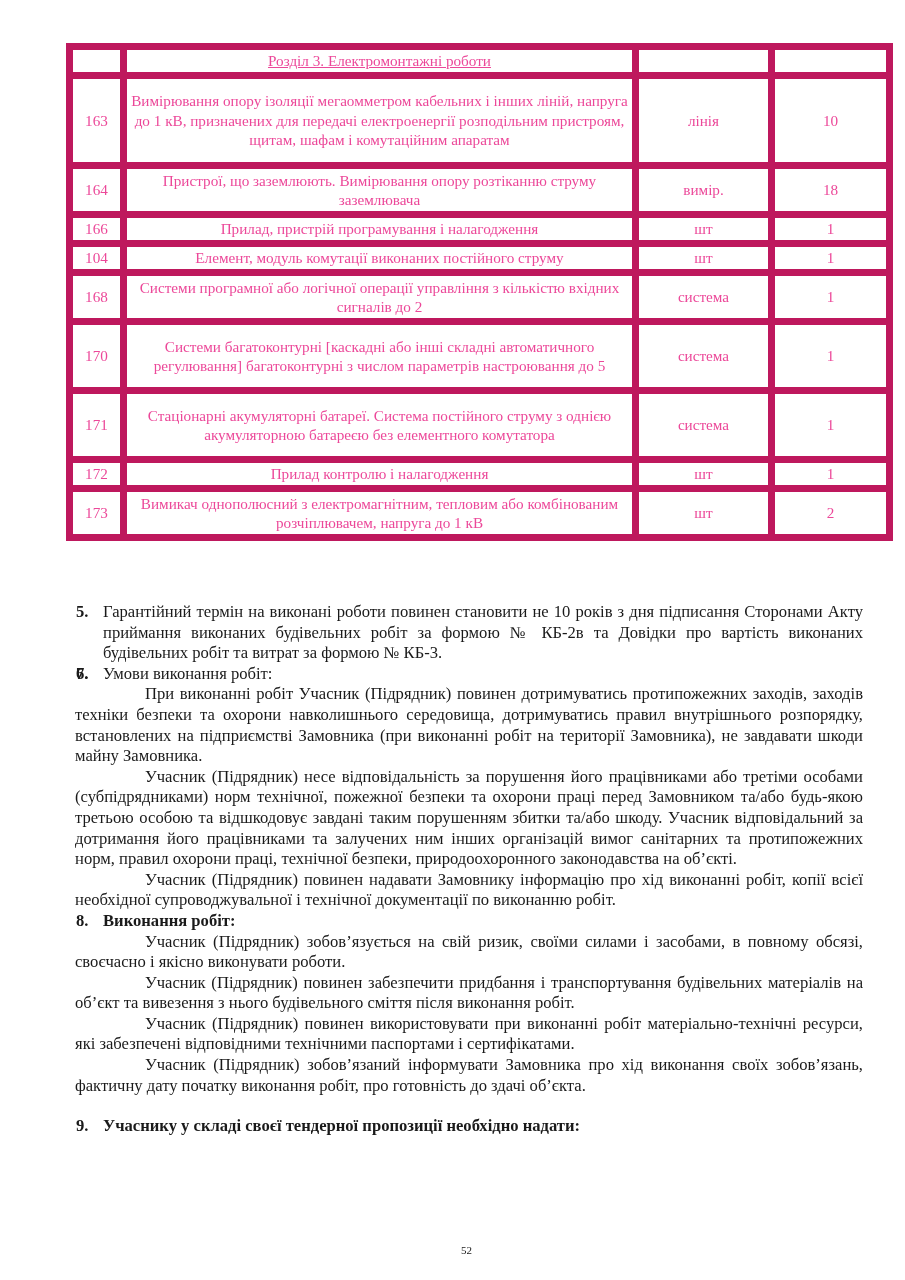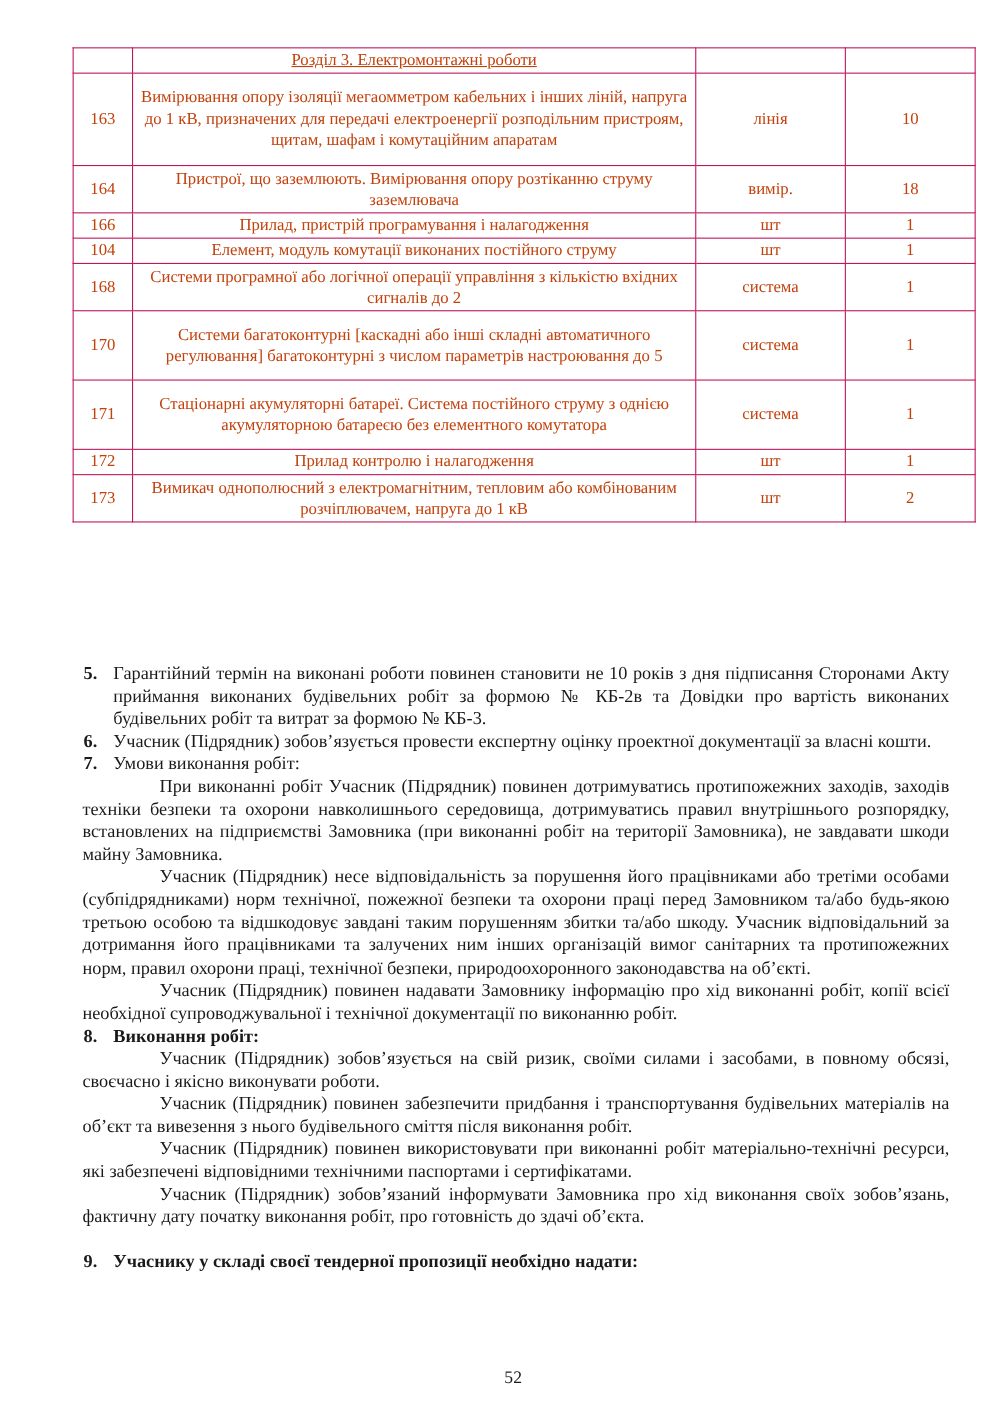--- a/index.html
+++ b/index.html
@@ -8,22 +8,22 @@
     font-family: "Liberation Serif", "DejaVu Serif", serif; color: #1a1a1a;
   }
   .page { position: absolute; left: 0; top: 0; width: 905px; height: 1280px; }
 
   table.works {
     position: absolute; left: 66px; top: 43px; width: 820px;
     border-collapse: collapse; table-layout: fixed;
     font-size: 15.2px; line-height: 19.5px;
   }
   table.works td {
-    border: 1px solid #be185d; text-align: center; vertical-align: middle;
-    padding: 1px 4px; color: #c2410c;
+    border: 7px solid #be185d; text-align: center; vertical-align: middle;
+    padding: 1px 4px; color: #ec4899;
   }
   col.c-num { width: 54px; }
   col.c-desc { width: 512px; }
   col.c-unit { width: 136px; }
   col.c-qty { width: 118px; }
   tr.h-section td { height: 20px; }
   tr.h1 td { height: 20px; margin-left: 44px; }
   tr.h2 td { height: 40px; }
   tr.h3 td { height: 60px; }
   tr.h4 td { height: 81px; }
@@ -36,21 +36,21 @@
   }
   .item { position: relative; padding-left: 28px; }
   .item .num { position: absolute; left: 1px; top: 0; font-weight: bold; }
   .item.bold-head .txt { font-weight: bold; }
   p.para { margin: 0; text-indent: 70px; text-align: justify; }
   p.para.hang { text-indent: 0; padding-left: 28px; }
   .gap { height: 20px; }
 
   .page-number {
     position: absolute; left: 0; width: 905px; top: 1244px; text-align: center;
-    font-size: 16px; padding-left: 28px; box-sizing: border-box;
+    font-size: 11px; padding-left: 28px; box-sizing: border-box;
   }
 </style>
 </head>
 <body>
 
 <div class="page">
 
   <table class="works">
     <colgroup>
         <col class="c-num">
@@ -122,21 +122,20 @@
     </tbody>
   </table>
 
   <div class="body-text">
     <div class="item">
       <span class="num">5.</span>
       <span class="txt">Гарантійний термін на виконані роботи повинен становити не 10 років з дня підписання Сторонами Акту приймання виконаних будівельних робіт за формою № КБ-2в та Довідки про вартість виконаних будівельних робіт та витрат за формою № КБ-3.</span>
     </div>
     <div class="item">
       <span class="num">6.</span>
-      <span class="txt">Учасник (Підрядник) зобов’язується провести експертну оцінку проектної документації за власні кошти.</span>
     </div>
     <div class="item">
       <span class="num">7.</span>
       <span class="txt">Умови виконання робіт:</span>
     </div>
     <p class="para">При виконанні робіт Учасник (Підрядник) повинен дотримуватись протипожежних заходів, заходів техніки безпеки та охорони навколишнього середовища, дотримуватись правил внутрішнього розпорядку, встановлених на підприємстві Замовника (при виконанні робіт на території Замовника), не завдавати шкоди майну Замовника.</p>
     <p class="para">Учасник (Підрядник) несе відповідальність за порушення його працівниками або третіми особами (субпідрядниками) норм технічної, пожежної безпеки та охорони праці перед Замовником та/або будь-якою третьою особою та відшкодовує завдані таким порушенням збитки та/або шкоду. Учасник відповідальний за дотримання його працівниками та залучених ним інших організацій вимог санітарних та протипожежних норм, правил охорони праці, технічної безпеки, природоохоронного законодавства на об’єкті.</p>
     <p class="para">Учасник (Підрядник) повинен надавати Замовнику інформацію про хід виконанні робіт, копії всієї необхідної супроводжувальної і технічної документації по виконанню робіт.</p>
 
     <div class="item bold-head">

